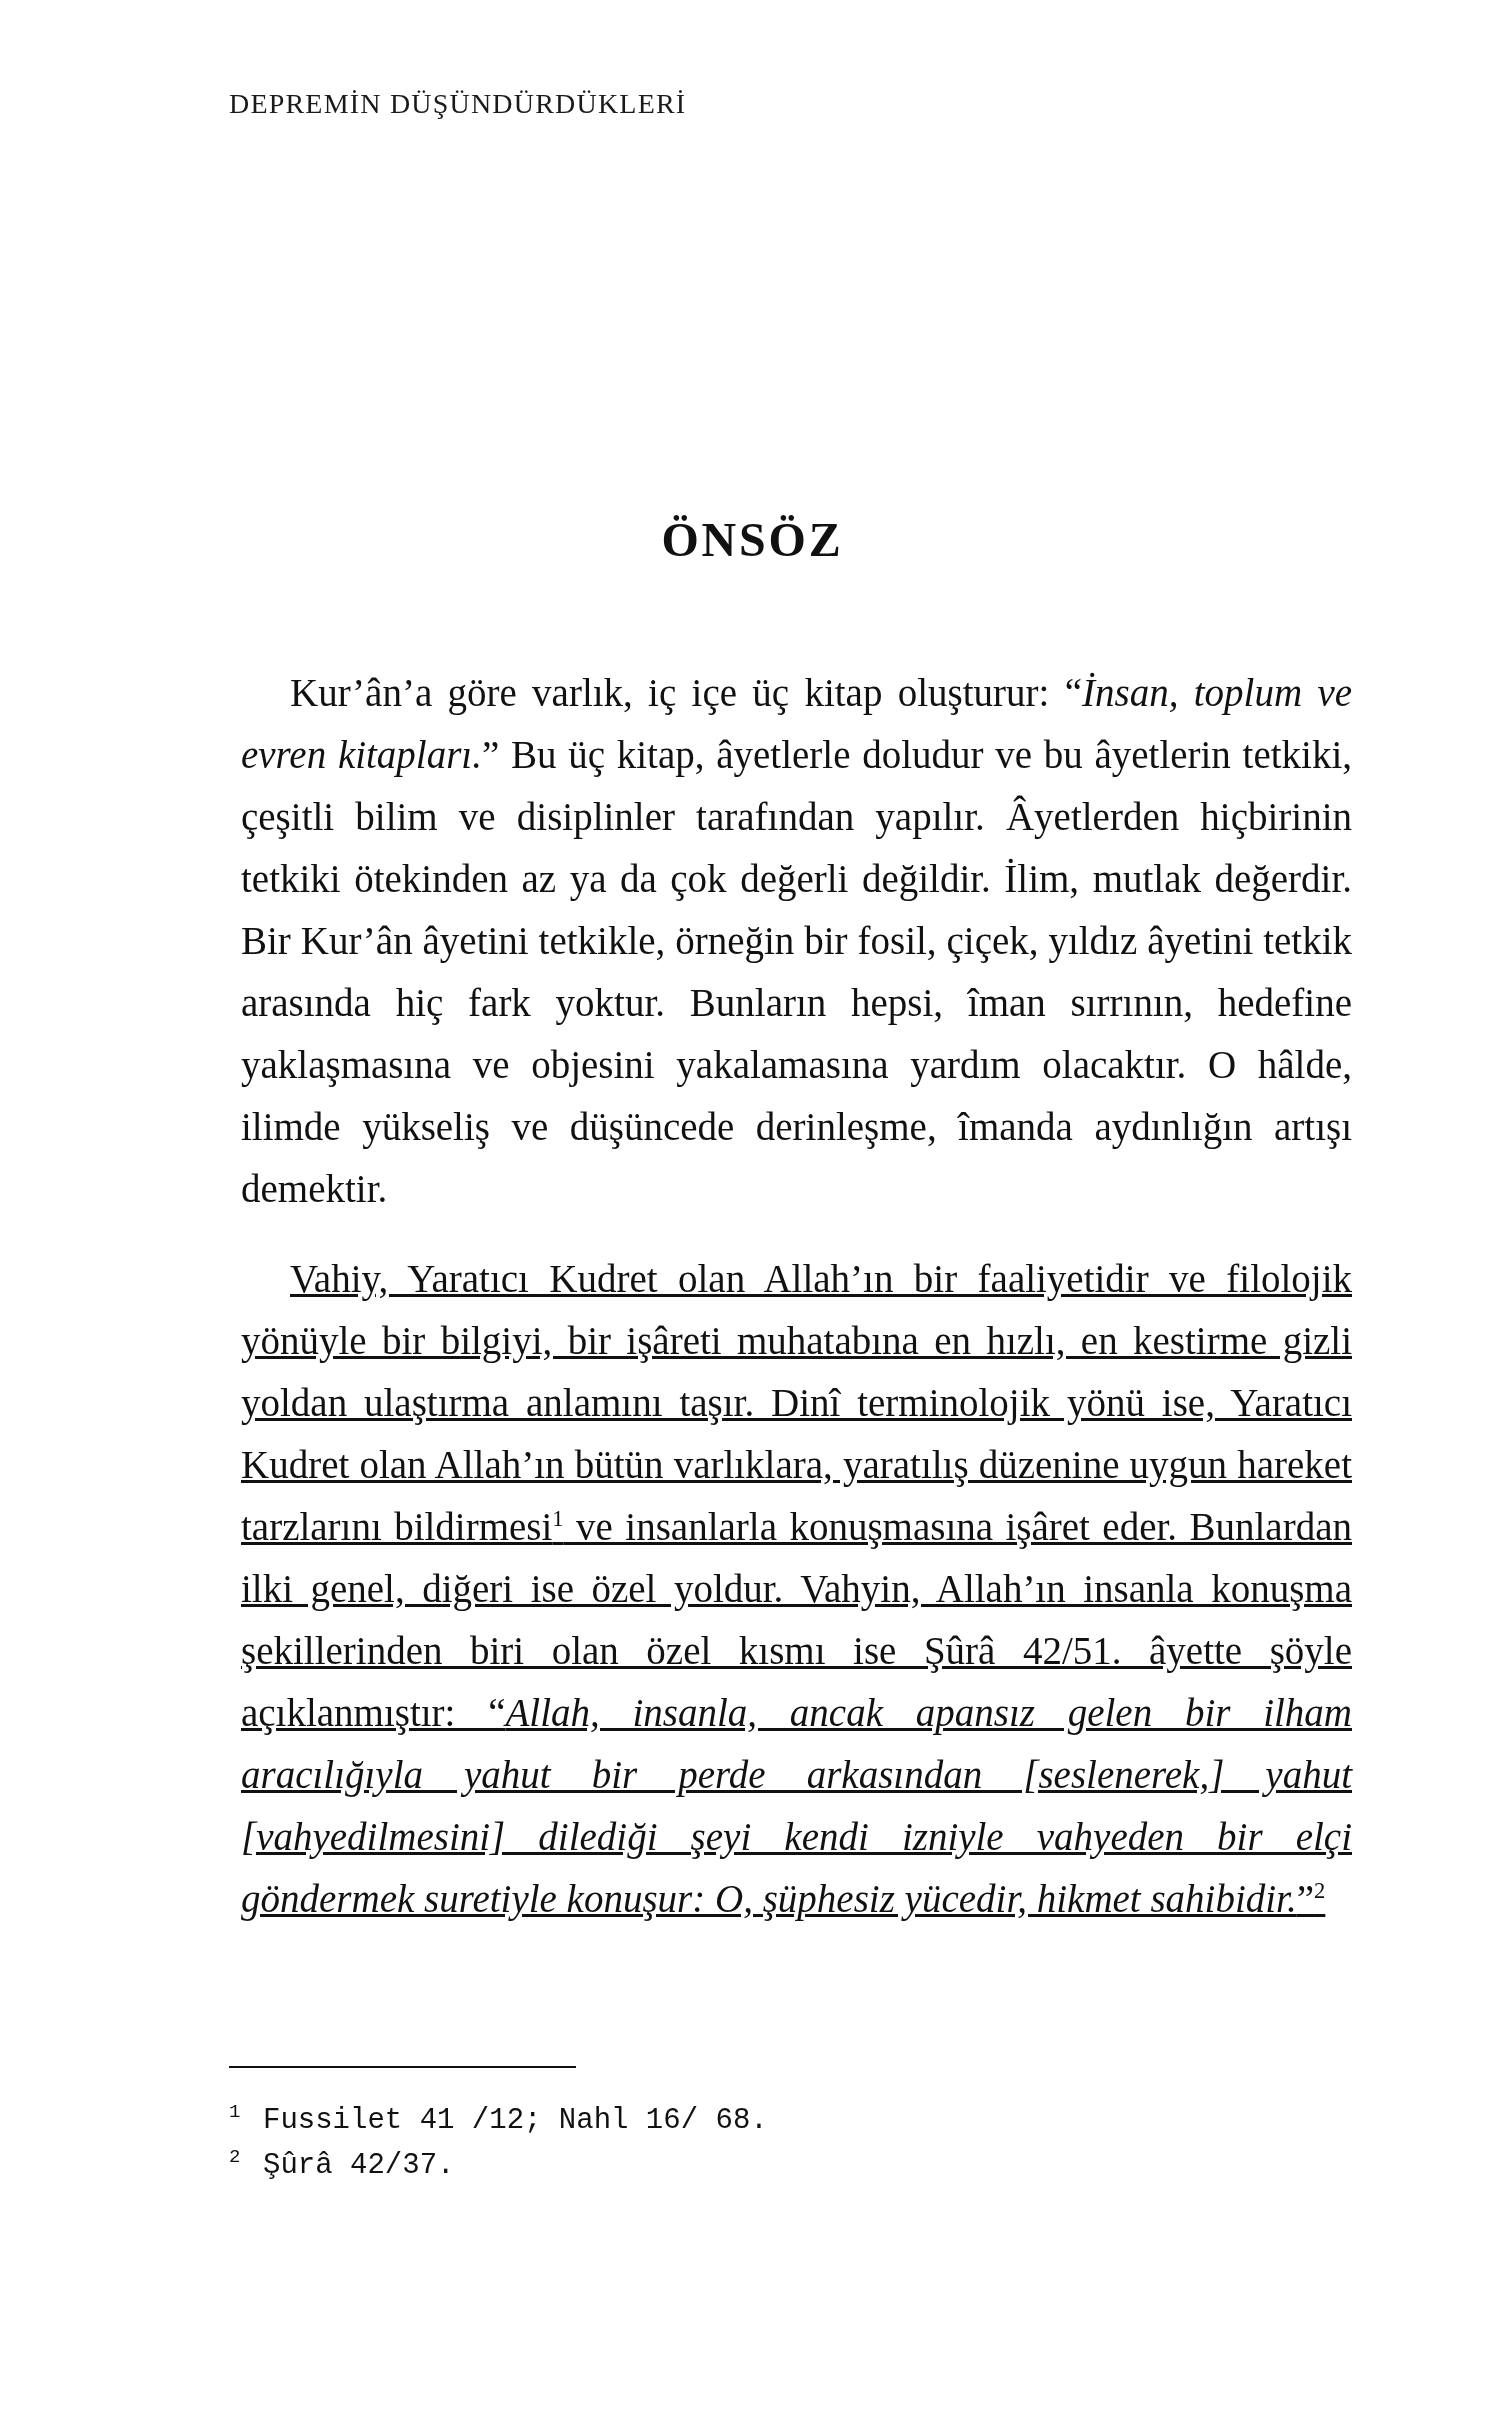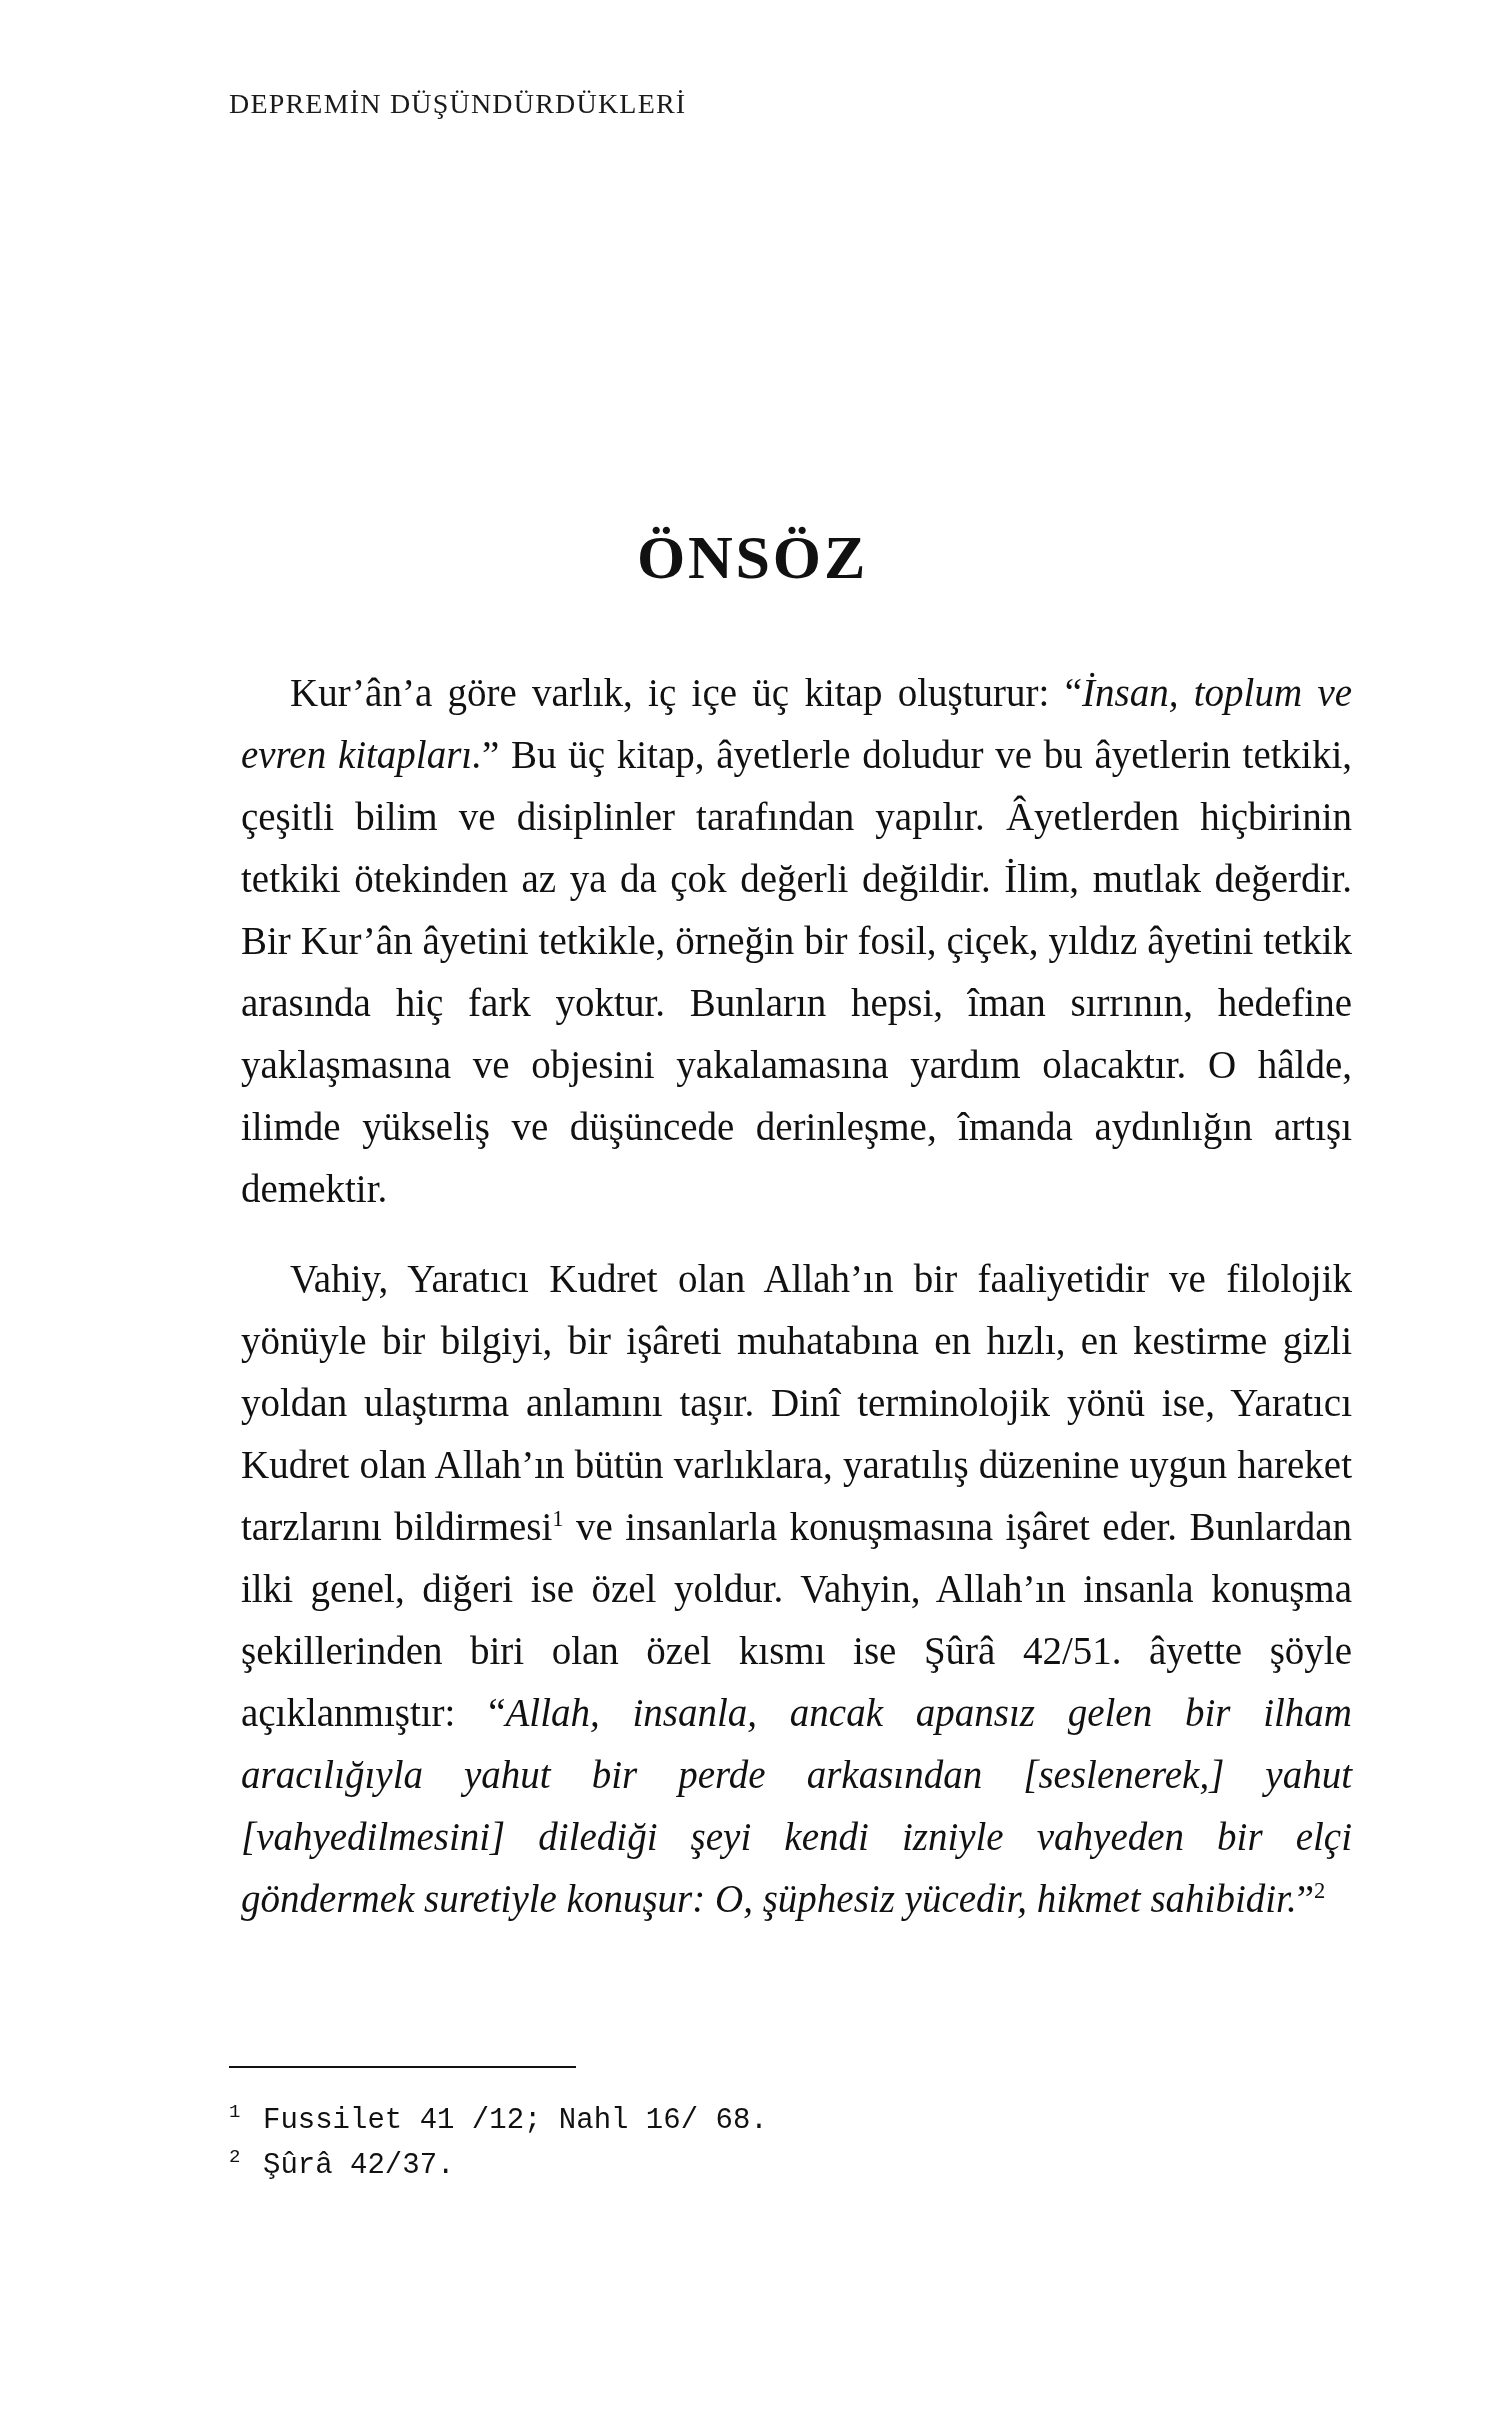--- a/index.html
+++ b/index.html
@@ -37,21 +37,21 @@
     font-variant: normal;
   }
 
   
   .chapter-title {
     position: absolute;
     left: 0;
     top: 480px;
     width: 1505px;
     text-align: center;
-    font-size: 62px;
+    font-size: 48px;
     letter-spacing: 2.8px;
     color: #111111;
   }
 
   
   .textblock {
     position: absolute;
     left: 229px;
     top: 650px;
     width: 1135px;
@@ -61,20 +61,21 @@
     font-size: 39px;
     line-height: 62px;
     text-align: justify;
     text-justify: inter-word;
     margin: 12px;
     color: #111111;
     hyphens: none;
   }
   .para + .para {
     margin-top: 28px;
+    text-decoration: underline;
   }
   .para .indent {
     display: inline-block;
     width: 49px;
   }
   .para i, .para em {
     font-style: italic;
   }
   .fnref {
     font-size: 22.6px;

